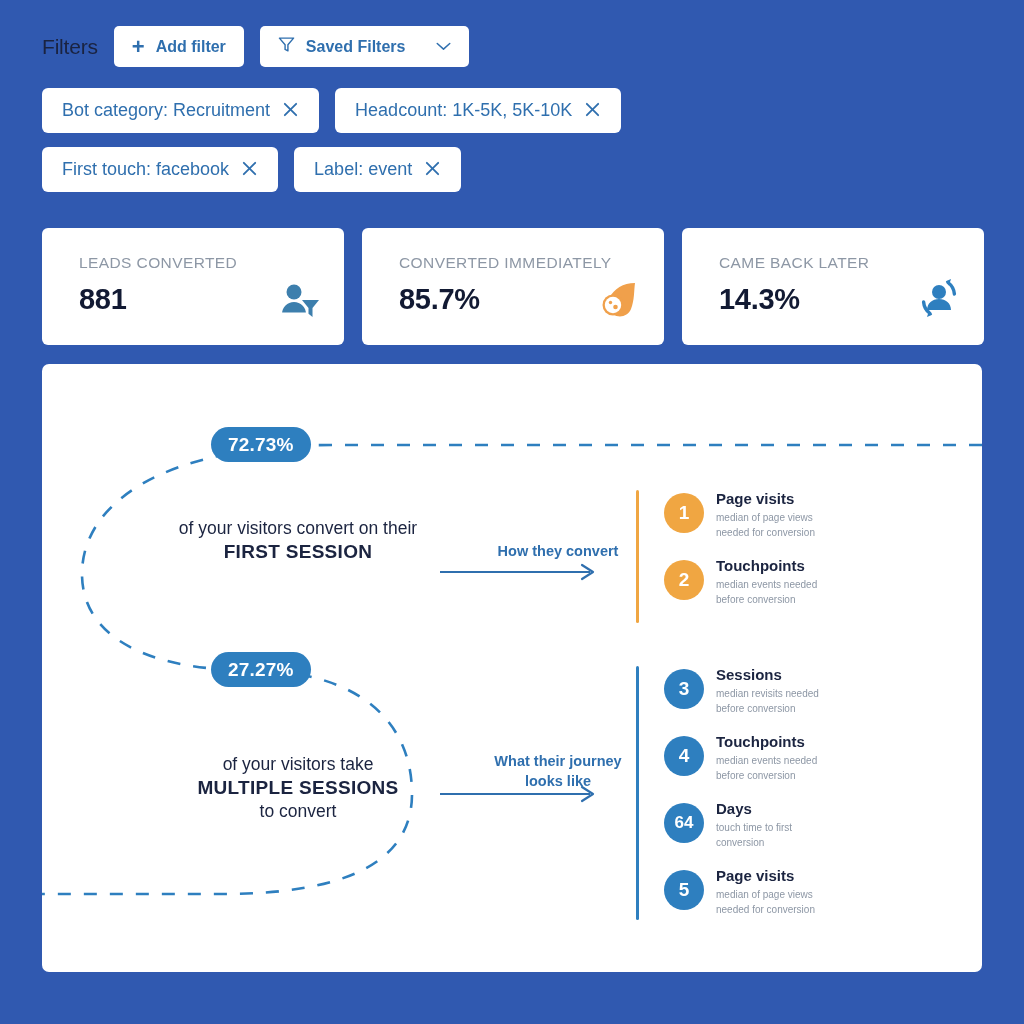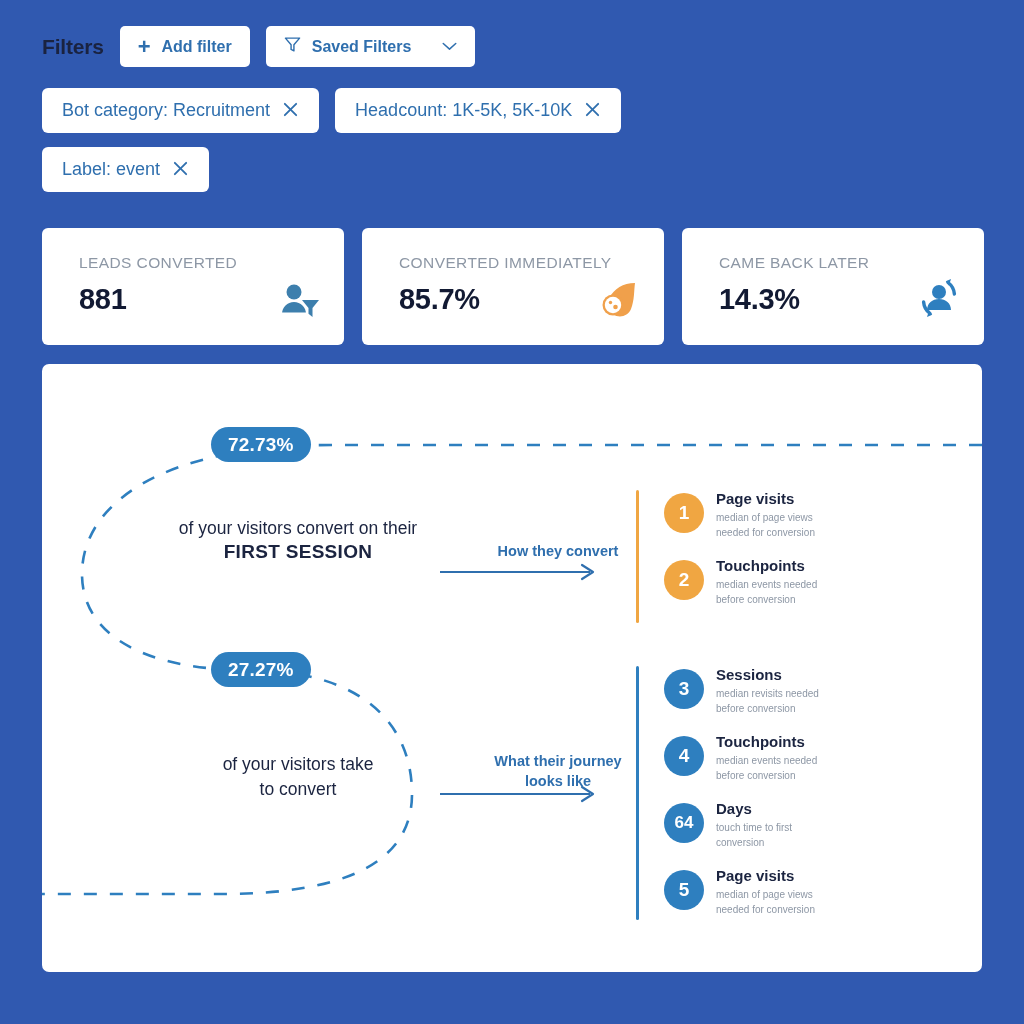--- a/index.html
+++ b/index.html
@@ -10,21 +10,21 @@
     overflow: hidden;
   }
   .page { position: relative; width: 1024px; height: 1024px; }
 
   
   .filters-bar {
     position: absolute; left: 42px; top: 26px;
     display: flex; align-items: center; gap: 16px;
   }
   .filters-title {
-    color: #1a2340; font-size: 21px; font-weight: bold;
+    color: #1a2340; font-size: 21px; font-weight: normal;
     letter-spacing: -0.2px;
   }
   .filter-btn {
     background: #ffffff; border: none; border-radius: 5px;
     height: 41px; padding: 0 18px;
     display: flex; align-items: center; gap: 11px;
     color: #2F6FAE; font-size: 16px; font-weight: bold;
     font-family: "Liberation Sans", sans-serif;
     cursor: pointer; white-space: nowrap;
   }
@@ -158,20 +158,29 @@
         <span>Headcount: 1K-5K, 5K-10K</span>
         <span class="chip-x">
           <svg width="17" height="17" viewBox="0 0 24 24" fill="none" stroke="#2F6FAE" stroke-width="2.6" stroke-linecap="round">
               <line x1="4" y1="4" x2="20" y2="20"></line>
               <line x1="20" y1="4" x2="4" y2="20"></line>
             </svg>
         </span>
       </div>
     </div>
     <div class="chip-row">
+      <div class="chip">
+        <span>First touch: facebook</span>
+        <span class="chip-x">
+          <svg width="17" height="17" viewBox="0 0 24 24" fill="none" stroke="#2F6FAE" stroke-width="2.6" stroke-linecap="round">
+              <line x1="4" y1="4" x2="20" y2="20"></line>
+              <line x1="20" y1="4" x2="4" y2="20"></line>
+            </svg>
+        </span>
+      </div>
       <div class="chip">
         <span>Label: event</span>
         <span class="chip-x">
           <svg width="17" height="17" viewBox="0 0 24 24" fill="none" stroke="#2F6FAE" stroke-width="2.6" stroke-linecap="round">
               <line x1="4" y1="4" x2="20" y2="20"></line>
               <line x1="20" y1="4" x2="4" y2="20"></line>
             </svg>
         </span>
       </div>
     </div>
@@ -247,20 +256,21 @@
     </div>
 
     <div class="arrow-group" id="arrow-top">
       <div class="arrow-label">How they convert</div>
     </div>
 
     <div class="badge" id="badge-bot">27.27%</div>
 
     <div class="blurb" id="blurb-bot">
       <div class="l1">of your visitors take</div>
+      <div class="l2">MULTIPLE SESSIONS</div>
       <div class="l1">to convert</div>
     </div>
 
     <div class="arrow-group" id="arrow-bot">
       <div class="arrow-label">What their journey</div>
       <div class="arrow-label">looks like</div>
     </div>
   </div>
 
   <div class="mgroup" id="group-top">

